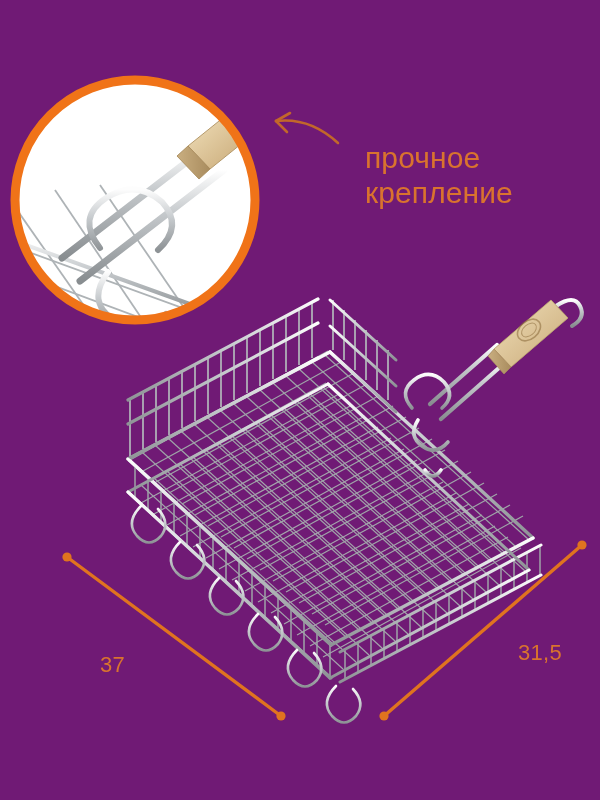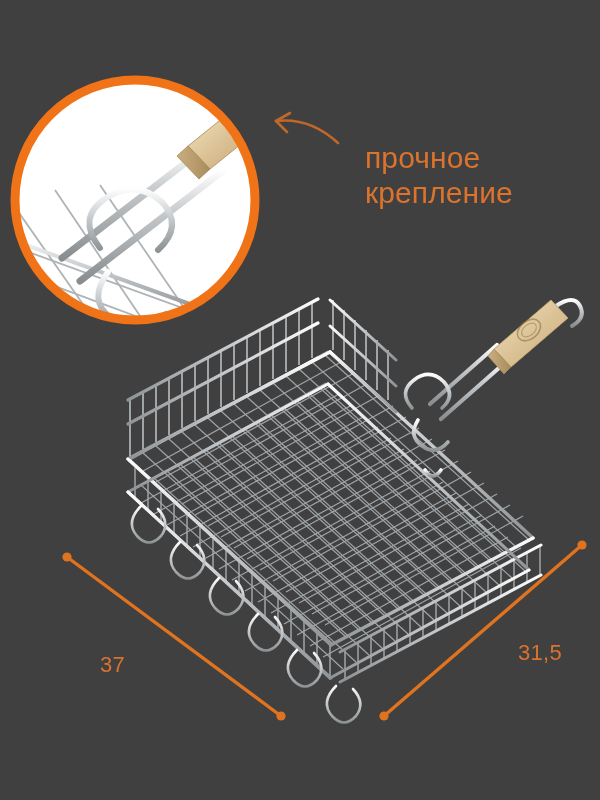--- a/index.html
+++ b/index.html
@@ -4,21 +4,21 @@
 <style>
   html, body {
     margin: 0;
     padding: 0;
     background: #ffffff;
   }
   #page {
     position: relative;
     width: 600px;
     height: 800px;
-    background: #404040;
+    background: #701a75;
     overflow: hidden;
     font-family: "Liberation Sans", sans-serif;
   }
   .layer { position: absolute; top: 0; left: 0; width: 600px; height: 800px; }
 
   
   #annotation-text {
     position: absolute;
     left: 365px;
     top: 140px;

